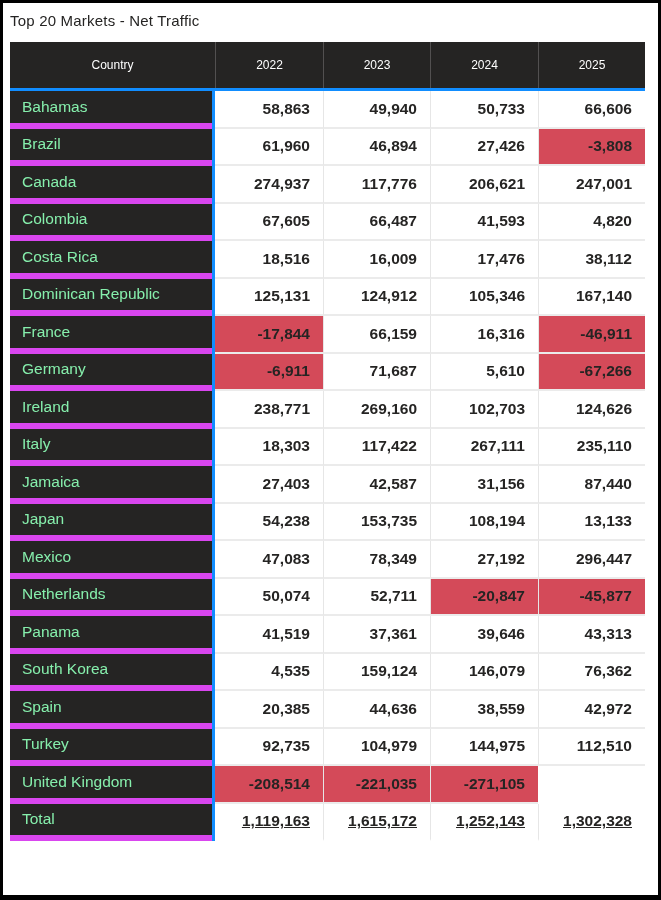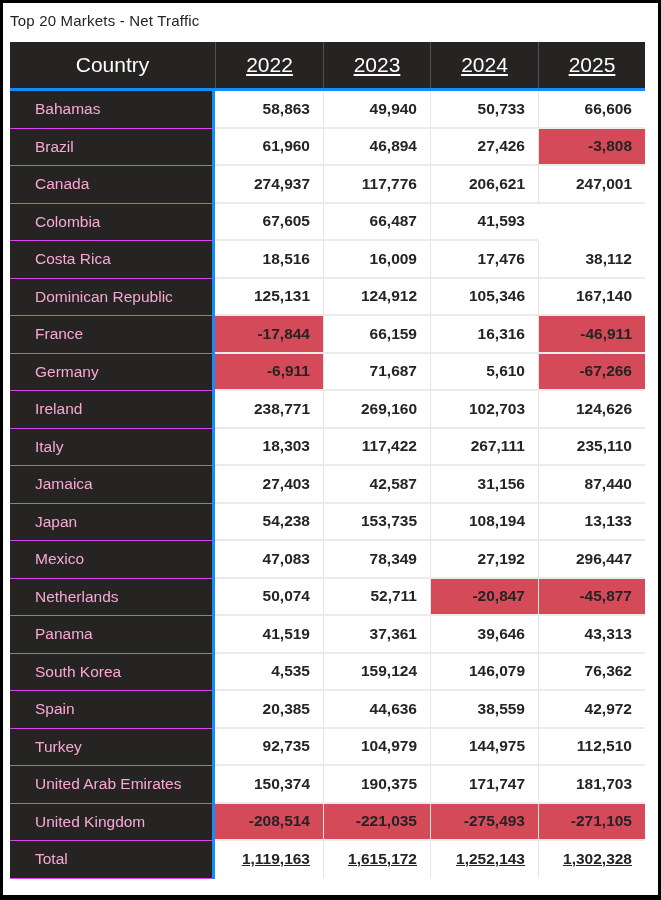--- a/index.html
+++ b/index.html
@@ -21,39 +21,39 @@
   }
   .table-wrap { margin-left:7px; width:635px; }
   .header-row {
     display:grid;
     grid-template-columns:205px 108px 107px 108px 107px;
     height:46px;
     background:#252423;
   }
   .hcell {
     display:flex; align-items:center; justify-content:center;
-    color:#ffffff; font-size:21px;
-  }
-  .hcell + .hcell { border-left:1px solid #525050;text-decoration:underline; }
+    color:#ffffff; font-size:12px;
+  }
+  .hcell + .hcell { border-left:1px solid #525050; }
   .hline-blue { height:3px; background:#118DFF; }
   .tbody { position:relative; }
   .vline-blue {
     position:absolute; left:202px; top:0; bottom:0; width:3px;
     background:#118DFF; z-index:2;
   }
   .trow {
     display:grid;
     grid-template-columns:205px 108px 107px 108px 107px;
     height:37.5px;
   }
   .ccell {
-    background:#252423; color:#f9a8d4;
+    background:#252423; color:#86efac;
     display:flex; align-items:center;
-    padding-left:25px; font-size:15.5px;
-    border-bottom:1px solid #d946ef;
+    padding-left:12px; font-size:15.5px;
+    border-bottom:6px solid #d946ef;
     white-space:nowrap; overflow:hidden;
   }
   .vcell {
     background:#ffffff; color:#252423;
     display:flex; align-items:center; justify-content:flex-end;
     padding-right:13px;
     font-size:15.5px; font-weight:700;
     border-bottom:2px solid #EBEBEB;
   }
   .vcell.sep { border-left:1px solid #E6E6E6; }
@@ -96,20 +96,21 @@
         <div class="vcell">274,937</div>
         <div class="vcell sep">117,776</div>
         <div class="vcell sep">206,621</div>
         <div class="vcell sep">247,001</div>
       </div>
       <div class="trow">
         <div class="ccell">Colombia</div>
         <div class="vcell">67,605</div>
         <div class="vcell sep">66,487</div>
         <div class="vcell sep">41,593</div>
+        <div class="vcell sep">4,820</div>
       </div>
       <div class="trow">
         <div class="ccell">Costa Rica</div>
         <div class="vcell">18,516</div>
         <div class="vcell sep">16,009</div>
         <div class="vcell sep">17,476</div>
         <div class="vcell sep">38,112</div>
       </div>
       <div class="trow">
         <div class="ccell">Dominican Republic</div>
@@ -196,31 +197,23 @@
         <div class="vcell sep">42,972</div>
       </div>
       <div class="trow">
         <div class="ccell">Turkey</div>
         <div class="vcell">92,735</div>
         <div class="vcell sep">104,979</div>
         <div class="vcell sep">144,975</div>
         <div class="vcell sep">112,510</div>
       </div>
       <div class="trow">
-        <div class="ccell">United Arab Emirates</div>
-        <div class="vcell">150,374</div>
-        <div class="vcell sep">190,375</div>
-        <div class="vcell sep">171,747</div>
-        <div class="vcell sep">181,703</div>
-      </div>
-      <div class="trow">
         <div class="ccell">United Kingdom</div>
         <div class="vcell neg">-208,514</div>
         <div class="vcell sep neg">-221,035</div>
-        <div class="vcell sep neg">-275,493</div>
         <div class="vcell sep neg">-271,105</div>
       </div>
       <div class="trow total">
         <div class="ccell">Total</div>
         <div class="vcell">1,119,163</div>
         <div class="vcell sep">1,615,172</div>
         <div class="vcell sep">1,252,143</div>
         <div class="vcell sep">1,302,328</div>
       </div>
     </div>

